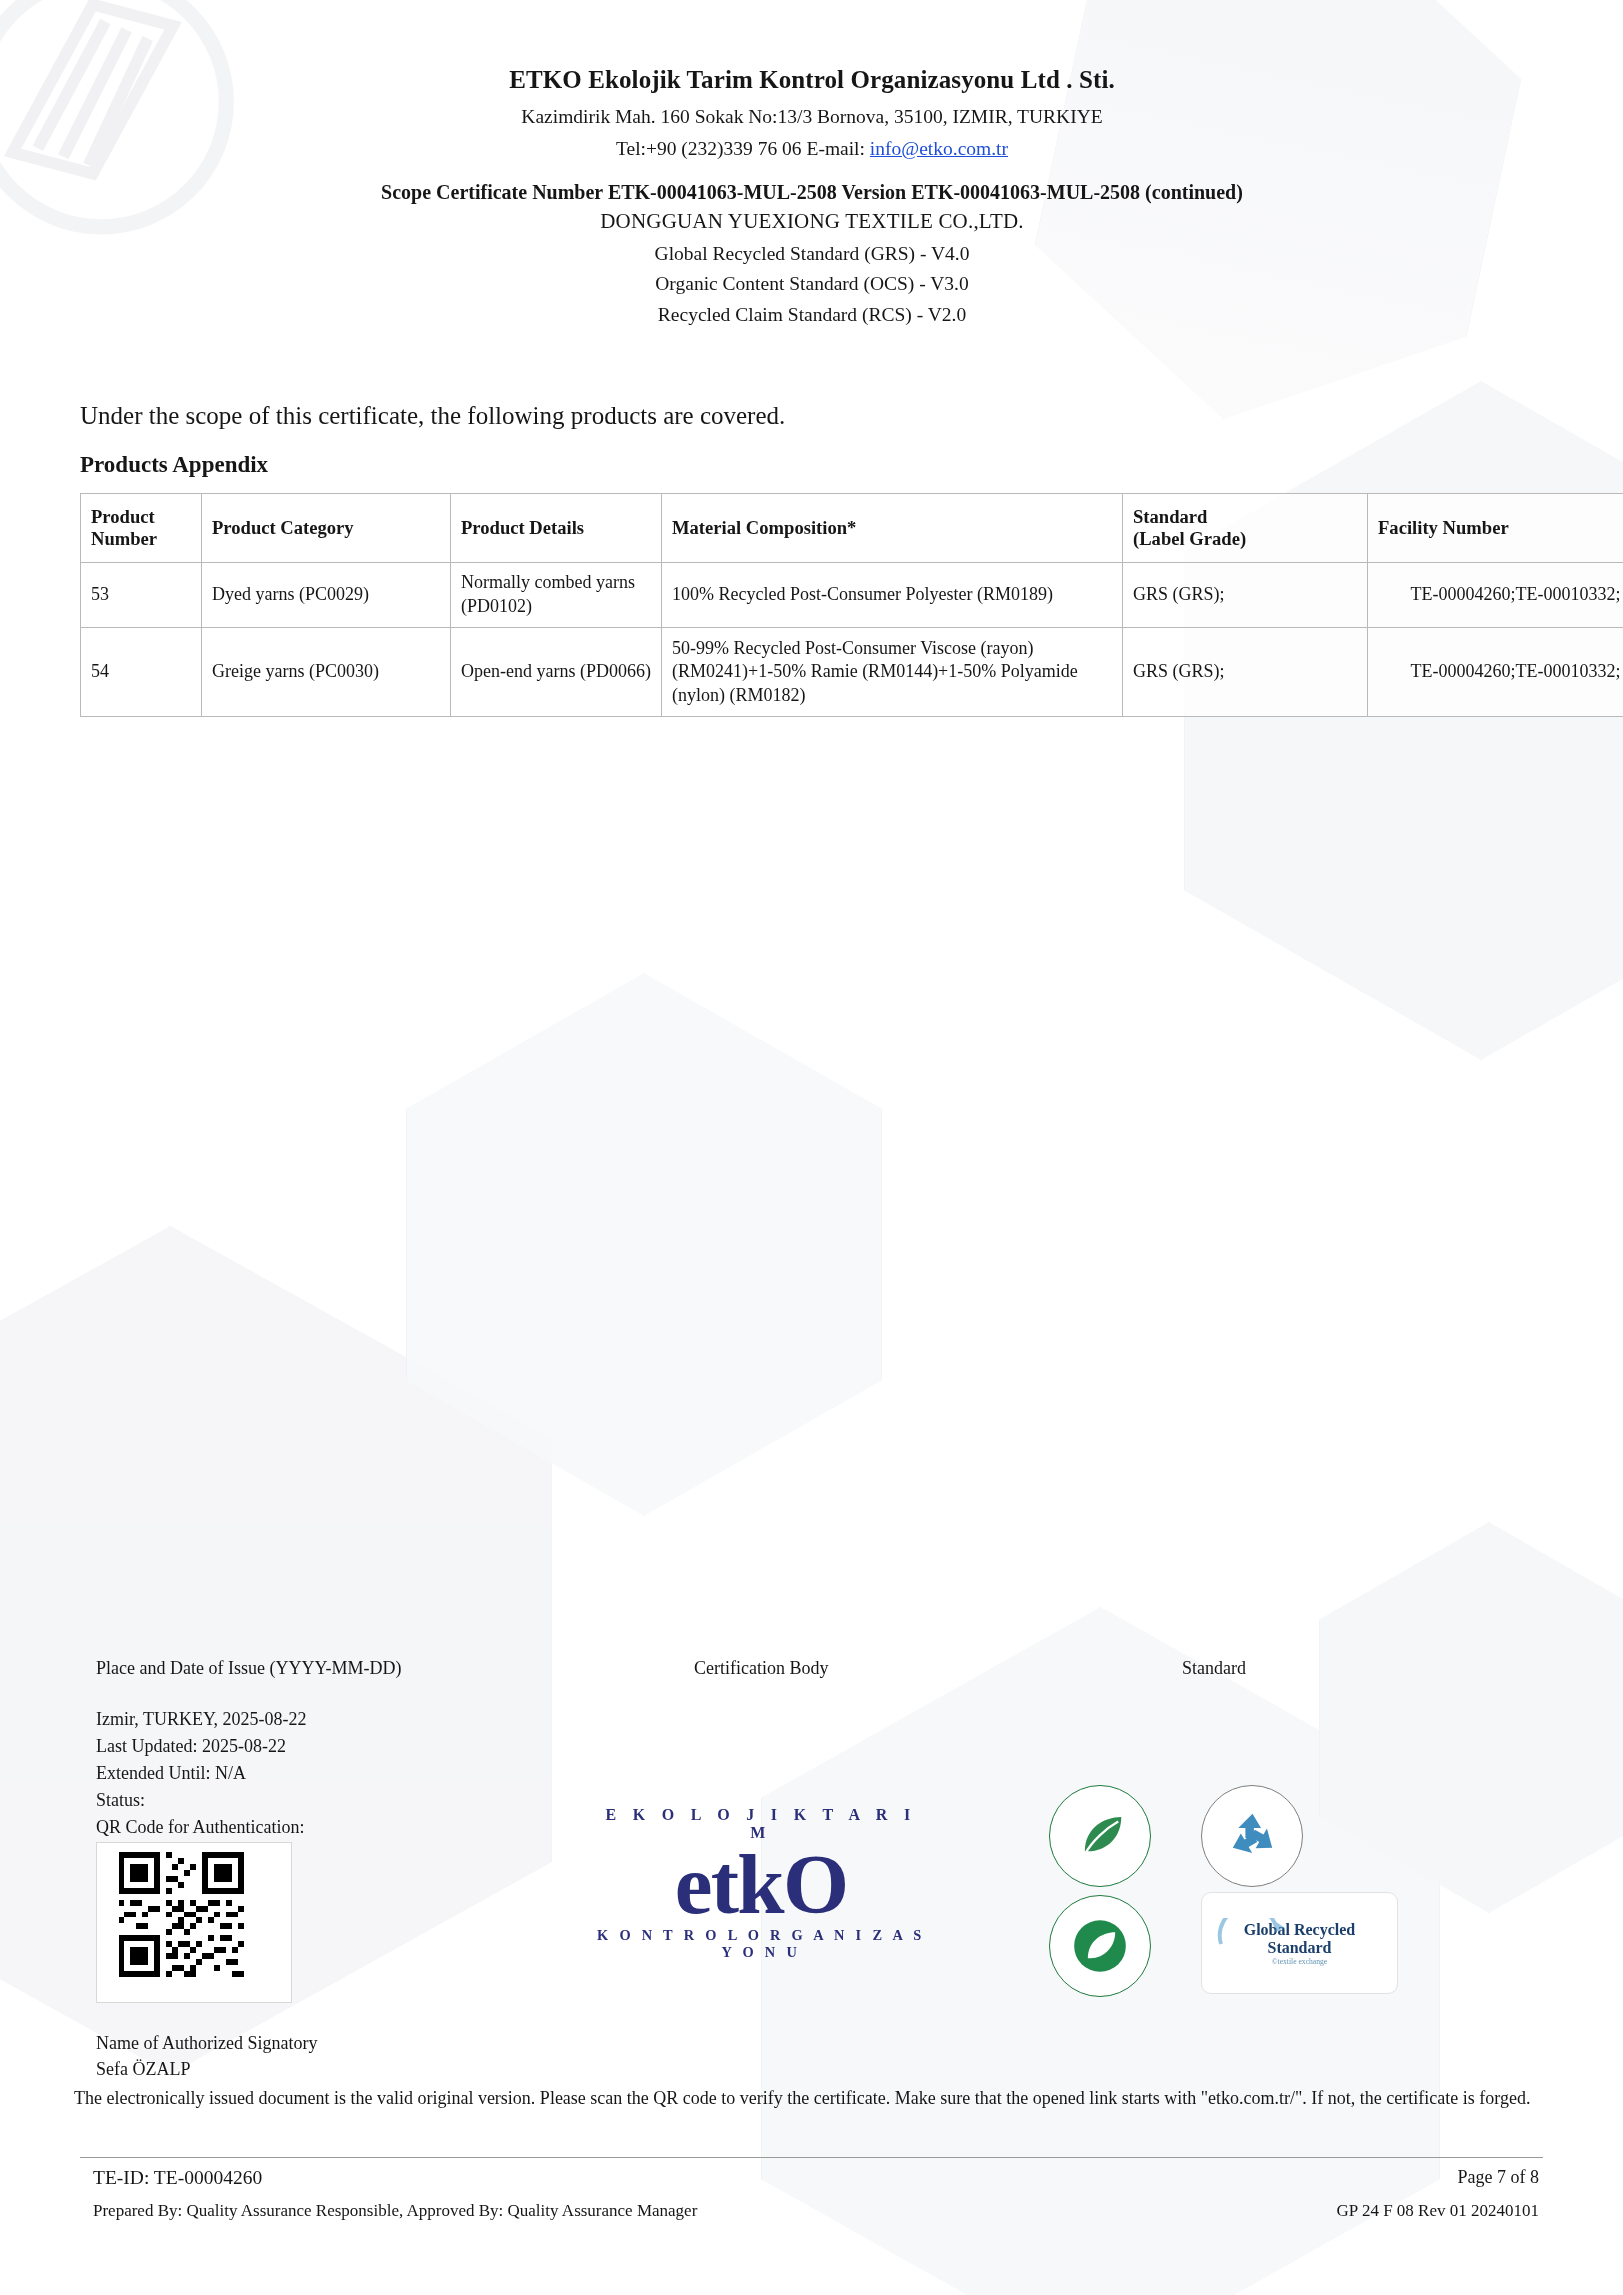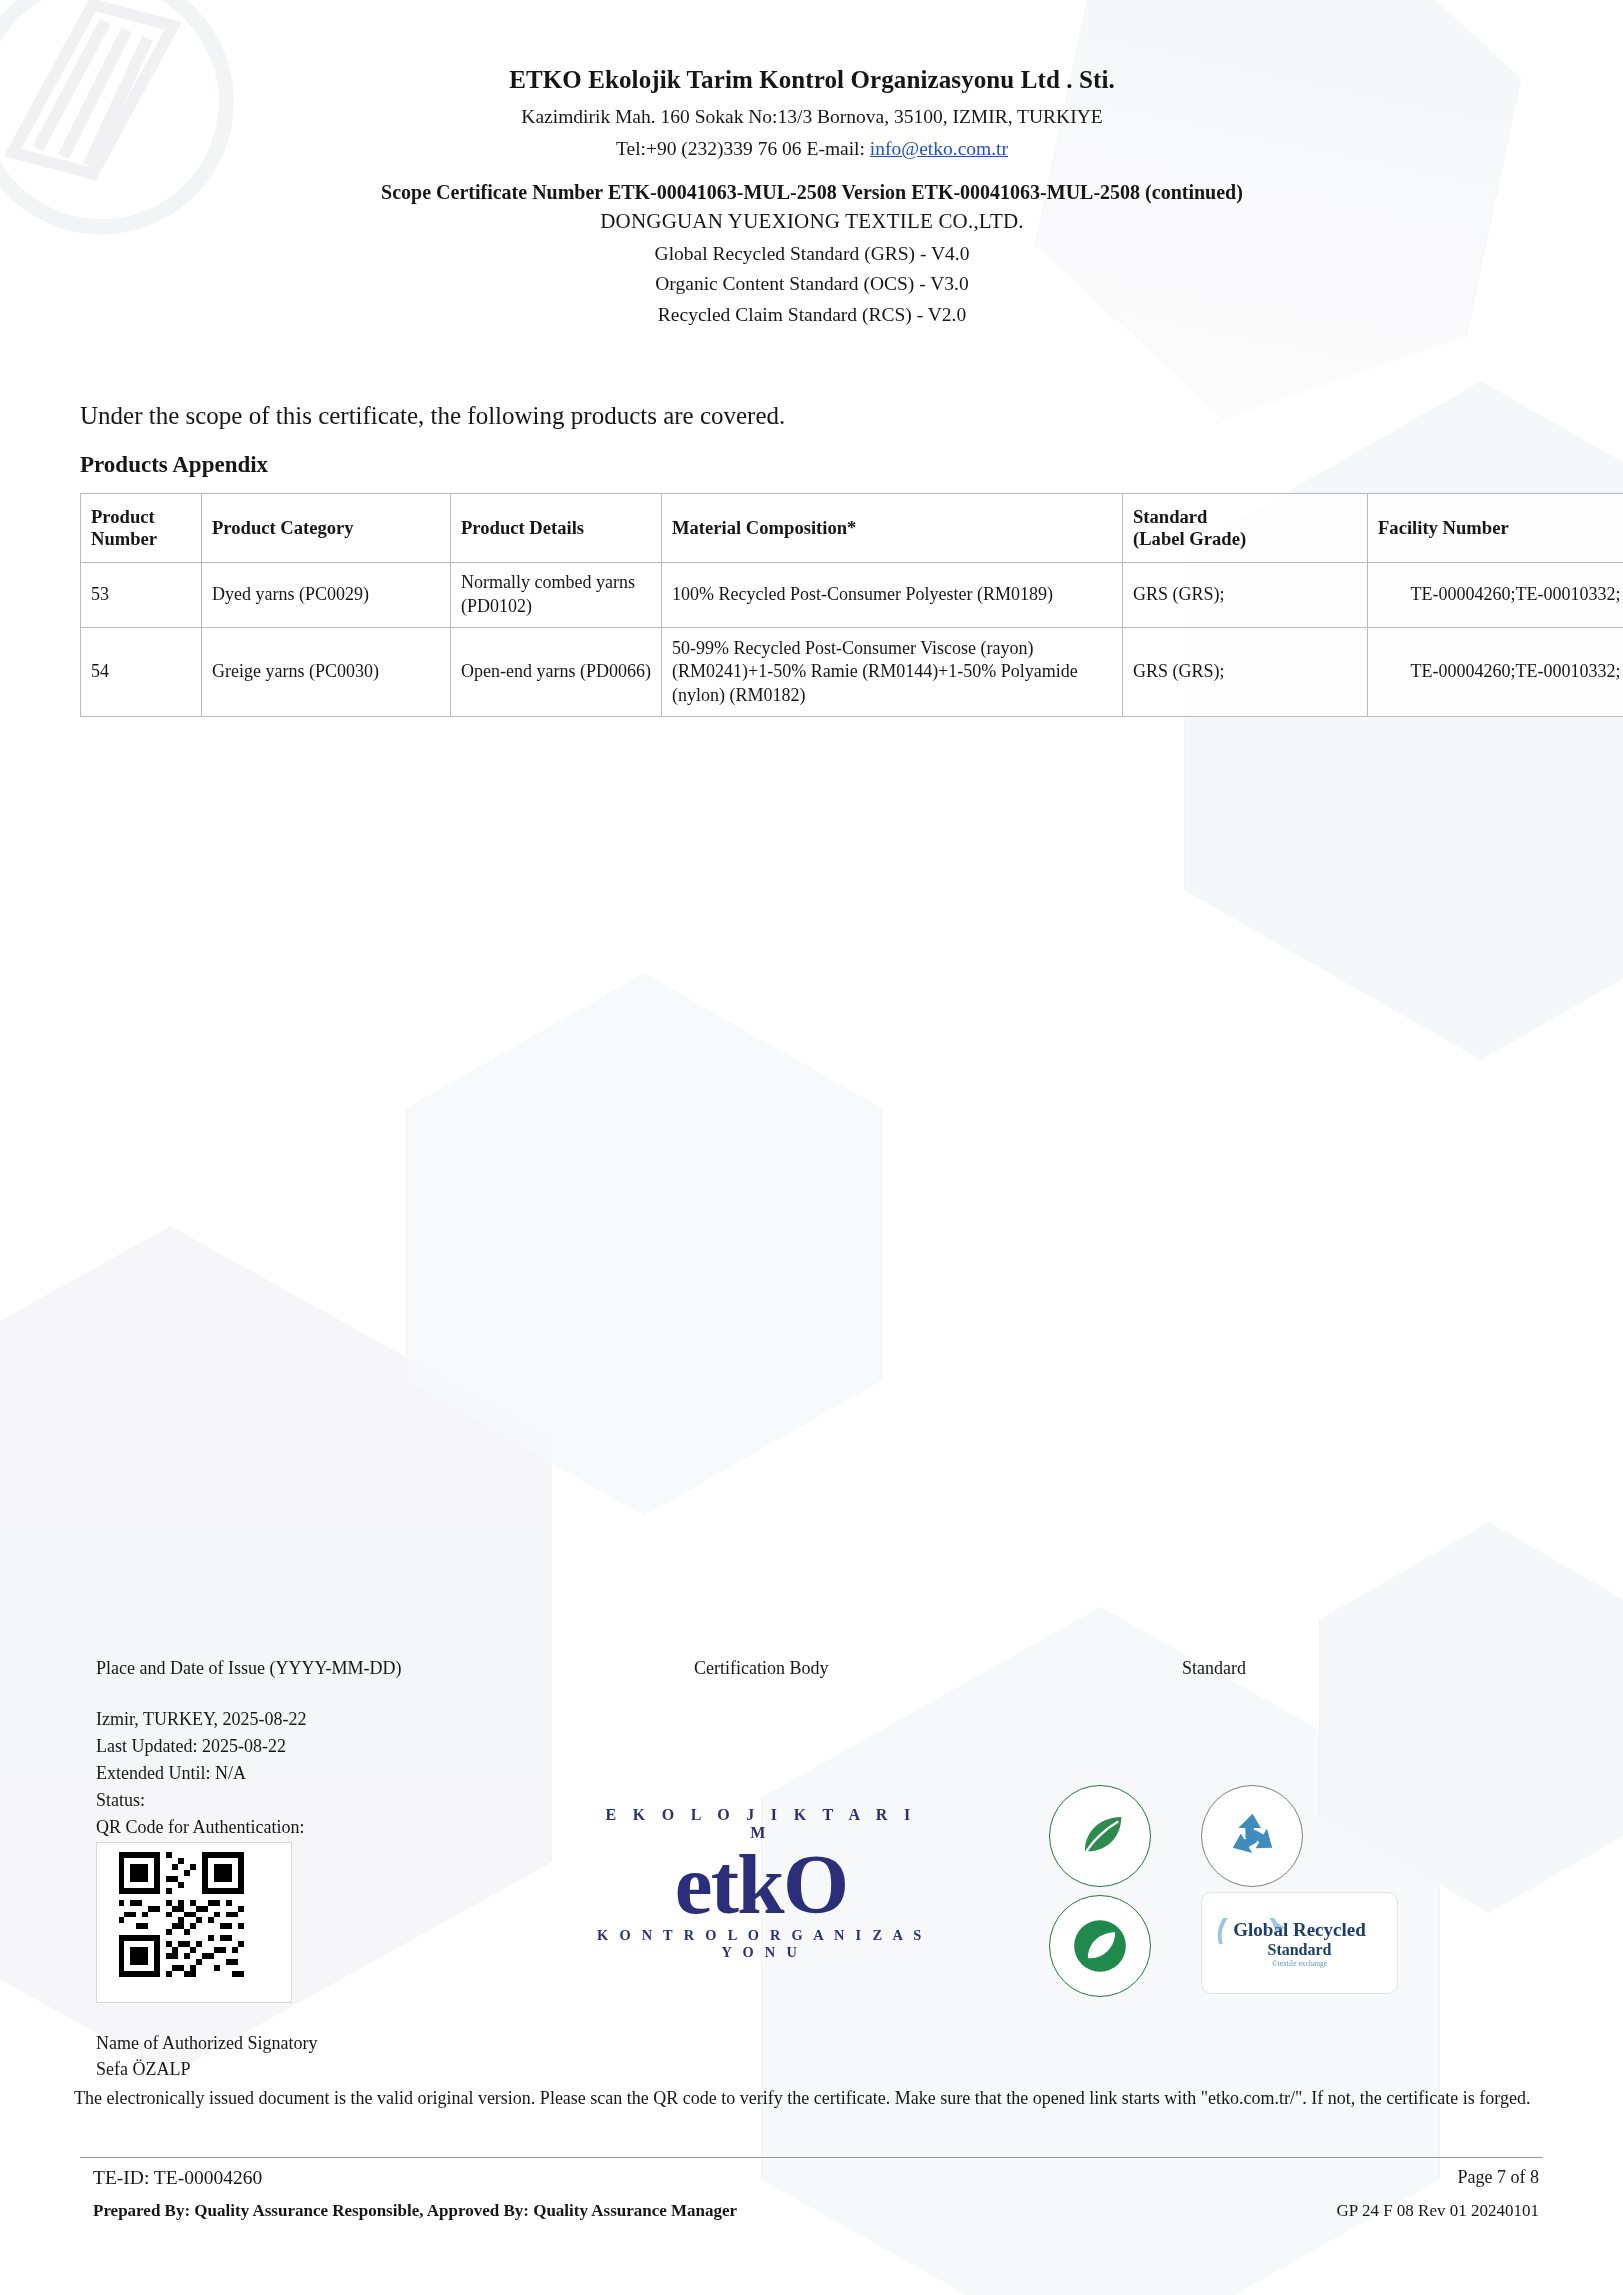--- a/index.html
+++ b/index.html
@@ -225,21 +225,21 @@
     height: 100px;
     border-radius: 10px;
     background: #ffffff;
     border: 0.8px solid #e2e2e2;
     display: flex;
     flex-direction: column;
     align-items: center;
     justify-content: center;
     color: #1b3f6b;
   }
-  .grs-badge .l1 { font-size: 19px; font-weight: bold; }
+  .grs-badge .l1 { font-size: 16px; font-weight: bold; }
   .grs-badge .l2 { font-size: 16px; font-weight: bold; }
   .grs-badge .l3 { font-size: 7.6px; color: #5f93b5; }
 
   .disclaimer {
     position: absolute;
     left: 74px;
     top: 2085px;
     width: 1472px;
     font-size: 18px;
     line-height: 1.45;
@@ -261,21 +261,20 @@
     position: absolute;
     right: 85px;
     top: 2167px;
     font-size: 18px;
   }
   .prepared {
     position: absolute;
     left: 93px;
     top: 2201px;
     font-size: 17px;
-    font-weight: bold;
   }
   .gpcode {
     position: absolute;
     right: 85px;
     top: 2201px;
     font-size: 17px;
   }
 </style>
 </head>
 <body>

